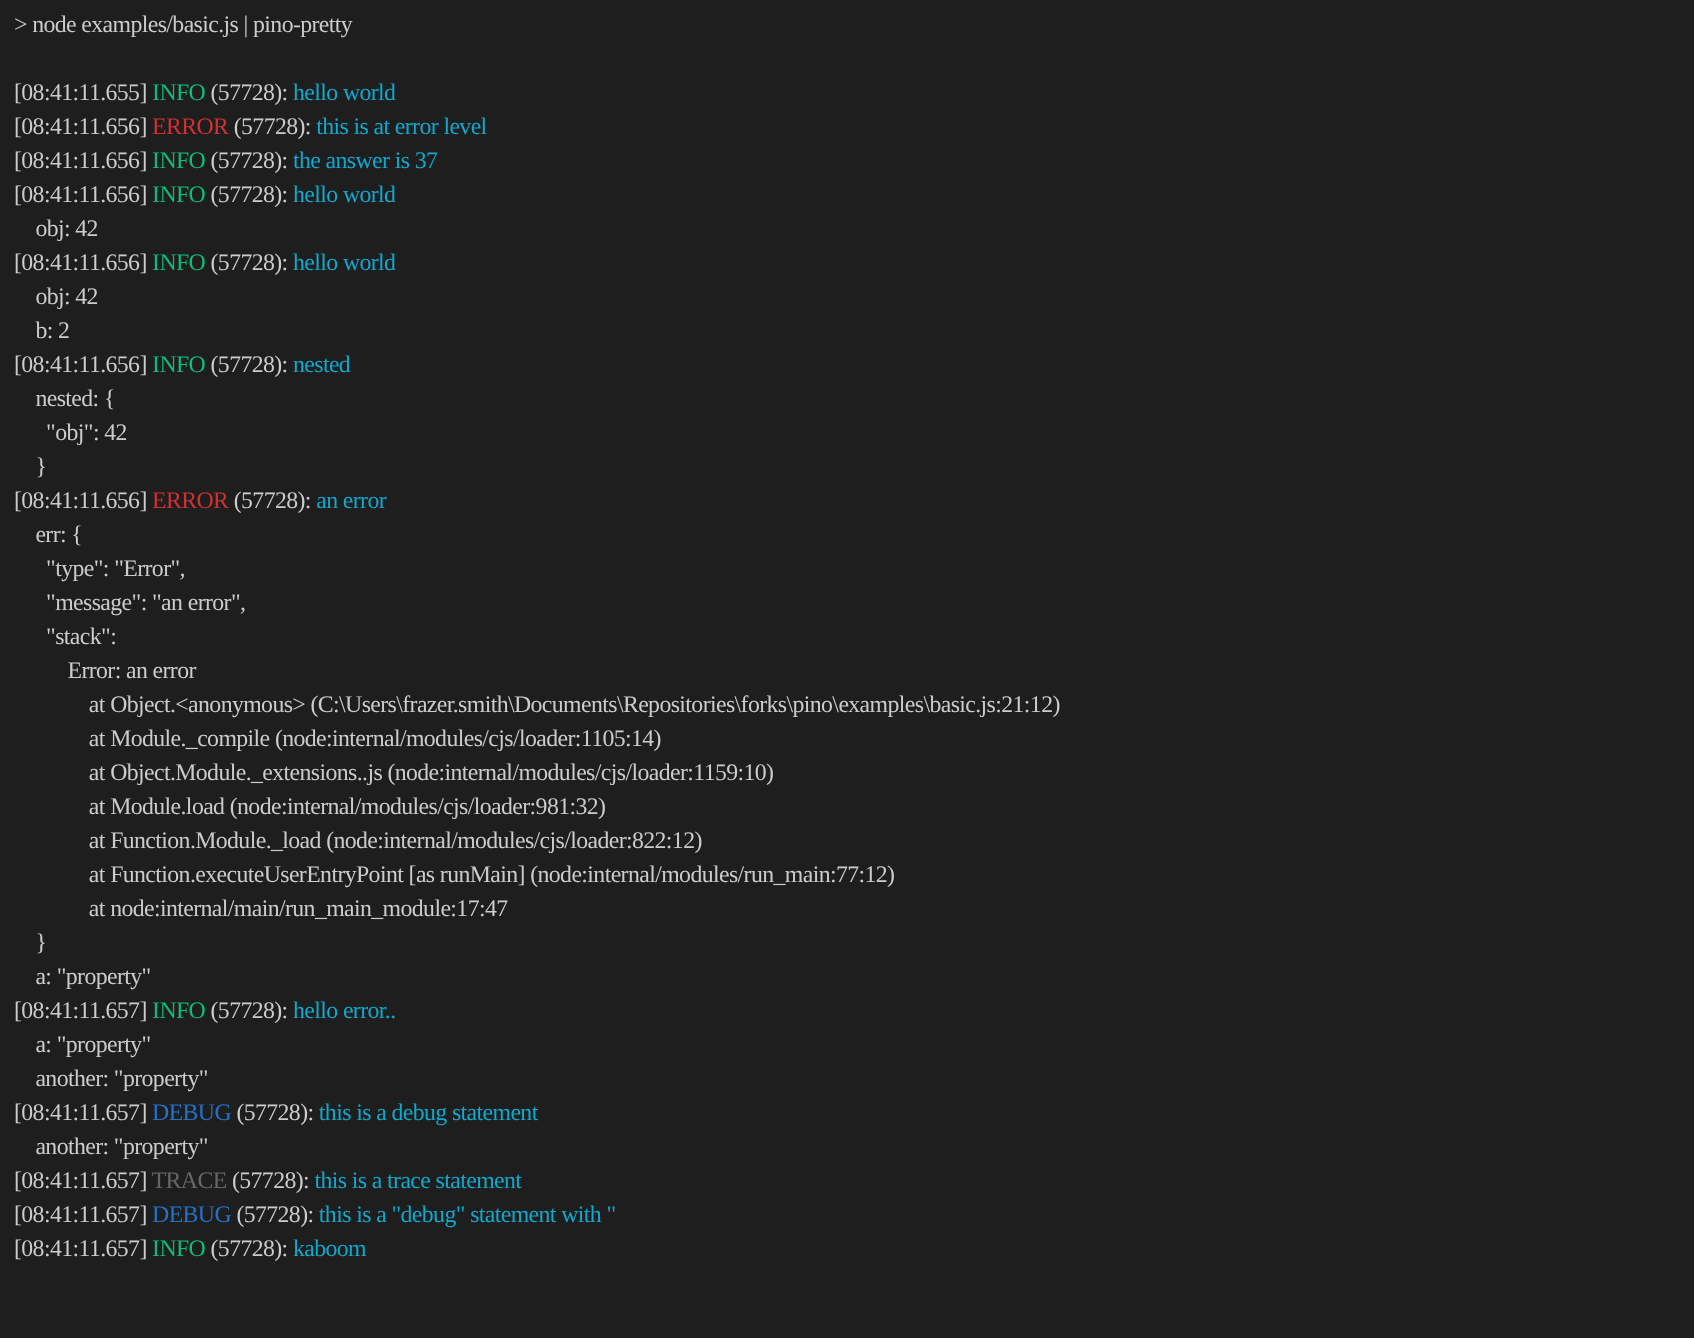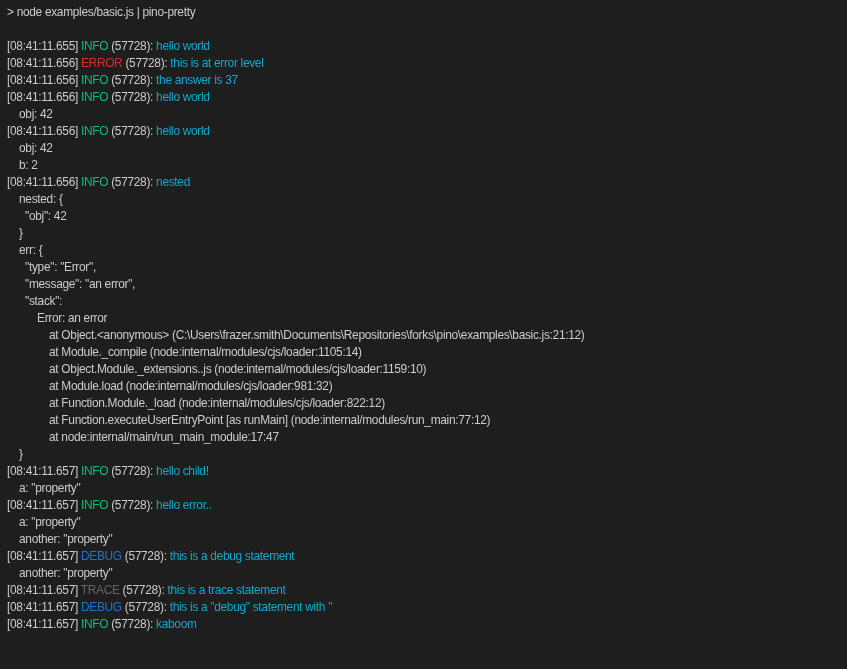--- a/index.html
+++ b/index.html
@@ -17,21 +17,21 @@
     padding: 0;
     width: 847px;
     height: 669px;
     overflow: hidden;
     background: var(--background);
   }
   .terminal {
     width: 847px;
     height: 669px;
     padding: 4px 0 0 7px;
-    font-family: Liberation Sans, sans-serif;
+    font-family: Liberation Serif, serif;
     font-size: 11.9px;
     line-height: 17px;
     letter-spacing: -0.3px;
     color: var(--foreground);
   }
   .line {
     white-space: pre;
     min-height: 17px;
   }
   .c-fg    { color: var(--foreground); }
@@ -53,34 +53,34 @@
       <div class="line"><span class="c-fg">[08:41:11.656] </span><span class="c-green">INFO</span><span class="c-fg"> (57728): </span><span class="c-cyan">the answer is 37</span></div>
       <div class="line"><span class="c-fg">[08:41:11.656] </span><span class="c-green">INFO</span><span class="c-fg"> (57728): </span><span class="c-cyan">hello world</span></div>
       <div class="line"><span class="c-fg">    obj: 42</span></div>
       <div class="line"><span class="c-fg">[08:41:11.656] </span><span class="c-green">INFO</span><span class="c-fg"> (57728): </span><span class="c-cyan">hello world</span></div>
       <div class="line"><span class="c-fg">    obj: 42</span></div>
       <div class="line"><span class="c-fg">    b: 2</span></div>
       <div class="line"><span class="c-fg">[08:41:11.656] </span><span class="c-green">INFO</span><span class="c-fg"> (57728): </span><span class="c-cyan">nested</span></div>
       <div class="line"><span class="c-fg">    nested: {</span></div>
       <div class="line"><span class="c-fg">      "obj": 42</span></div>
       <div class="line"><span class="c-fg">    }</span></div>
+      <div class="line"><span class="c-fg">[08:41:11.656] </span><span class="c-red">ERROR</span><span class="c-fg"> (57728): </span><span class="c-cyan">an error</span></div>
       <div class="line"><span class="c-fg">    err: {</span></div>
       <div class="line"><span class="c-fg">      "type": "Error",</span></div>
       <div class="line"><span class="c-fg">      "message": "an error",</span></div>
       <div class="line"><span class="c-fg">      "stack":</span></div>
       <div class="line"><span class="c-fg">          Error: an error</span></div>
       <div class="line"><span class="c-fg">              at Object.&lt;anonymous&gt; (C:\Users\frazer.smith\Documents\Repositories\forks\pino\examples\basic.js:21:12)</span></div>
       <div class="line"><span class="c-fg">              at Module._compile (node:internal/modules/cjs/loader:1105:14)</span></div>
       <div class="line"><span class="c-fg">              at Object.Module._extensions..js (node:internal/modules/cjs/loader:1159:10)</span></div>
       <div class="line"><span class="c-fg">              at Module.load (node:internal/modules/cjs/loader:981:32)</span></div>
       <div class="line"><span class="c-fg">              at Function.Module._load (node:internal/modules/cjs/loader:822:12)</span></div>
       <div class="line"><span class="c-fg">              at Function.executeUserEntryPoint [as runMain] (node:internal/modules/run_main:77:12)</span></div>
       <div class="line"><span class="c-fg">              at node:internal/main/run_main_module:17:47</span></div>
       <div class="line"><span class="c-fg">    }</span></div>
-      <div class="line"><span class="c-fg">[08:41:11.657] </span><span class="c-green">INFO</span><span class="c-fg"> (57728): </span><span class="c-cyan">hello child!</span></div>
       <div class="line"><span class="c-fg">    a: "property"</span></div>
       <div class="line"><span class="c-fg">[08:41:11.657] </span><span class="c-green">INFO</span><span class="c-fg"> (57728): </span><span class="c-cyan">hello error..</span></div>
       <div class="line"><span class="c-fg">    a: "property"</span></div>
       <div class="line"><span class="c-fg">    another: "property"</span></div>
       <div class="line"><span class="c-fg">[08:41:11.657] </span><span class="c-blue">DEBUG</span><span class="c-fg"> (57728): </span><span class="c-cyan">this is a debug statement</span></div>
       <div class="line"><span class="c-fg">    another: "property"</span></div>
       <div class="line"><span class="c-fg">[08:41:11.657] </span><span class="c-gray">TRACE</span><span class="c-fg"> (57728): </span><span class="c-cyan">this is a trace statement</span></div>
       <div class="line"><span class="c-fg">[08:41:11.657] </span><span class="c-blue">DEBUG</span><span class="c-fg"> (57728): </span><span class="c-cyan">this is a "debug" statement with "</span></div>
       <div class="line"><span class="c-fg">[08:41:11.657] </span><span class="c-green">INFO</span><span class="c-fg"> (57728): </span><span class="c-cyan">kaboom</span></div>
     </div>

